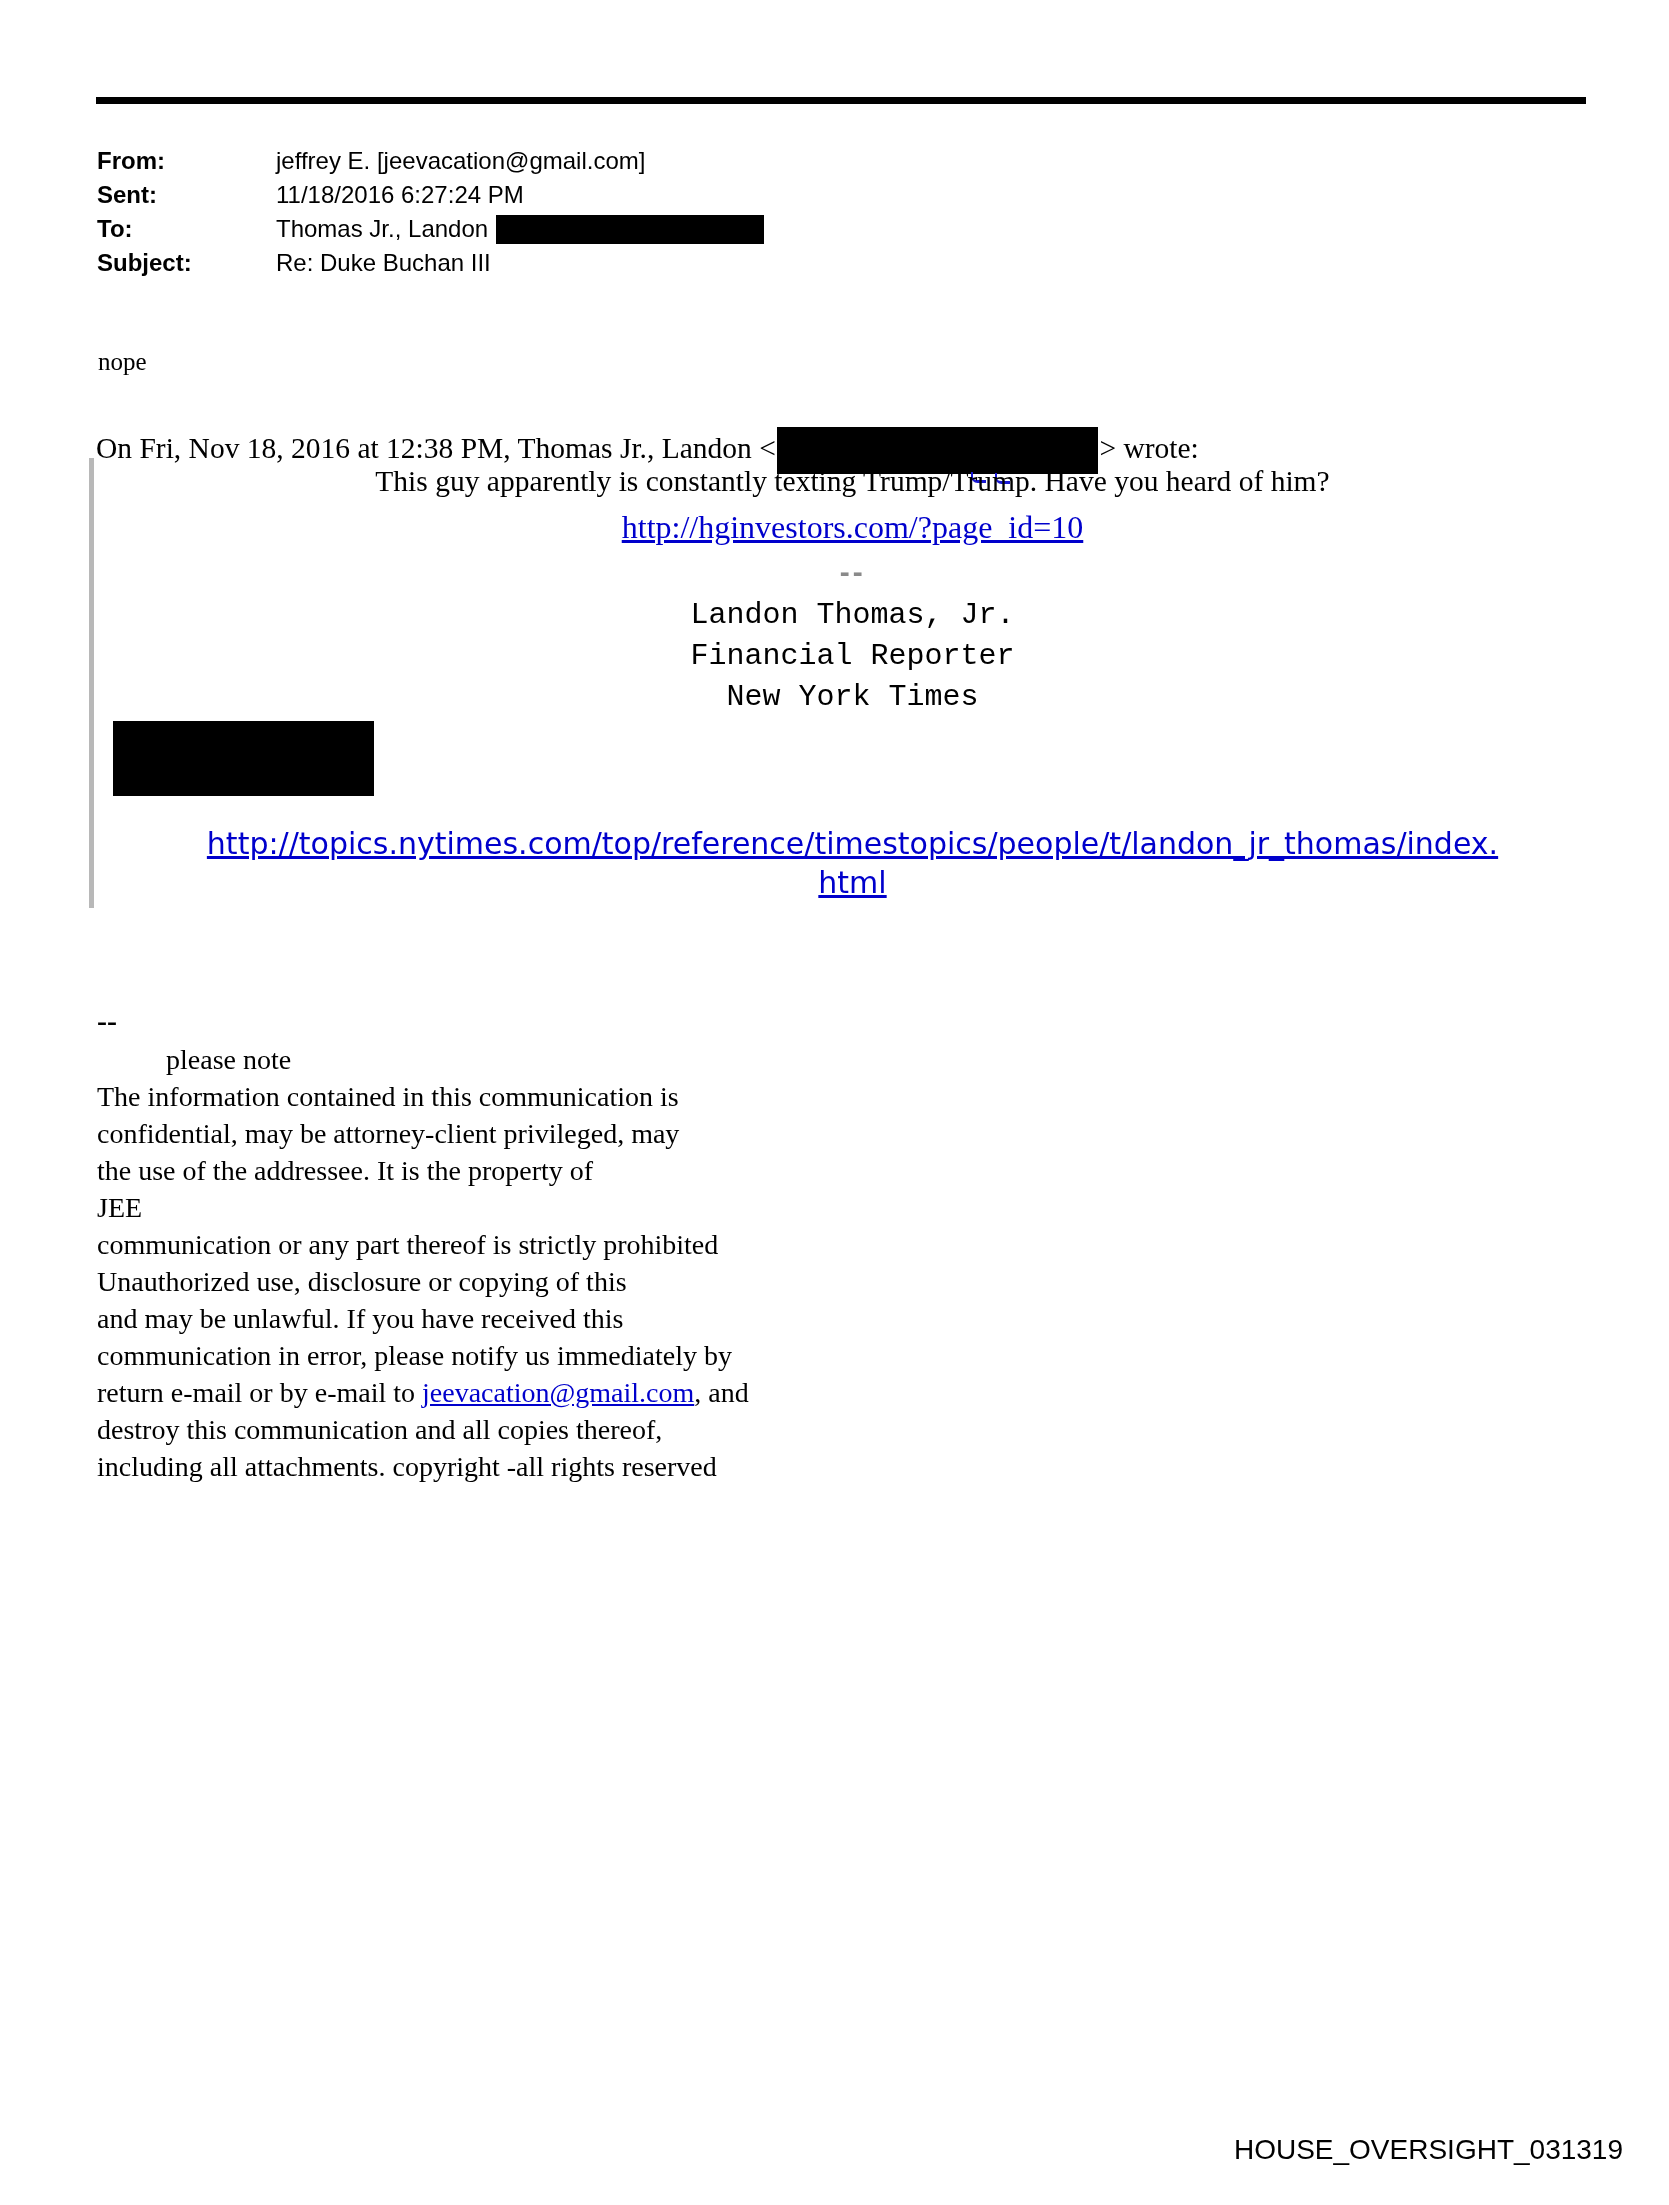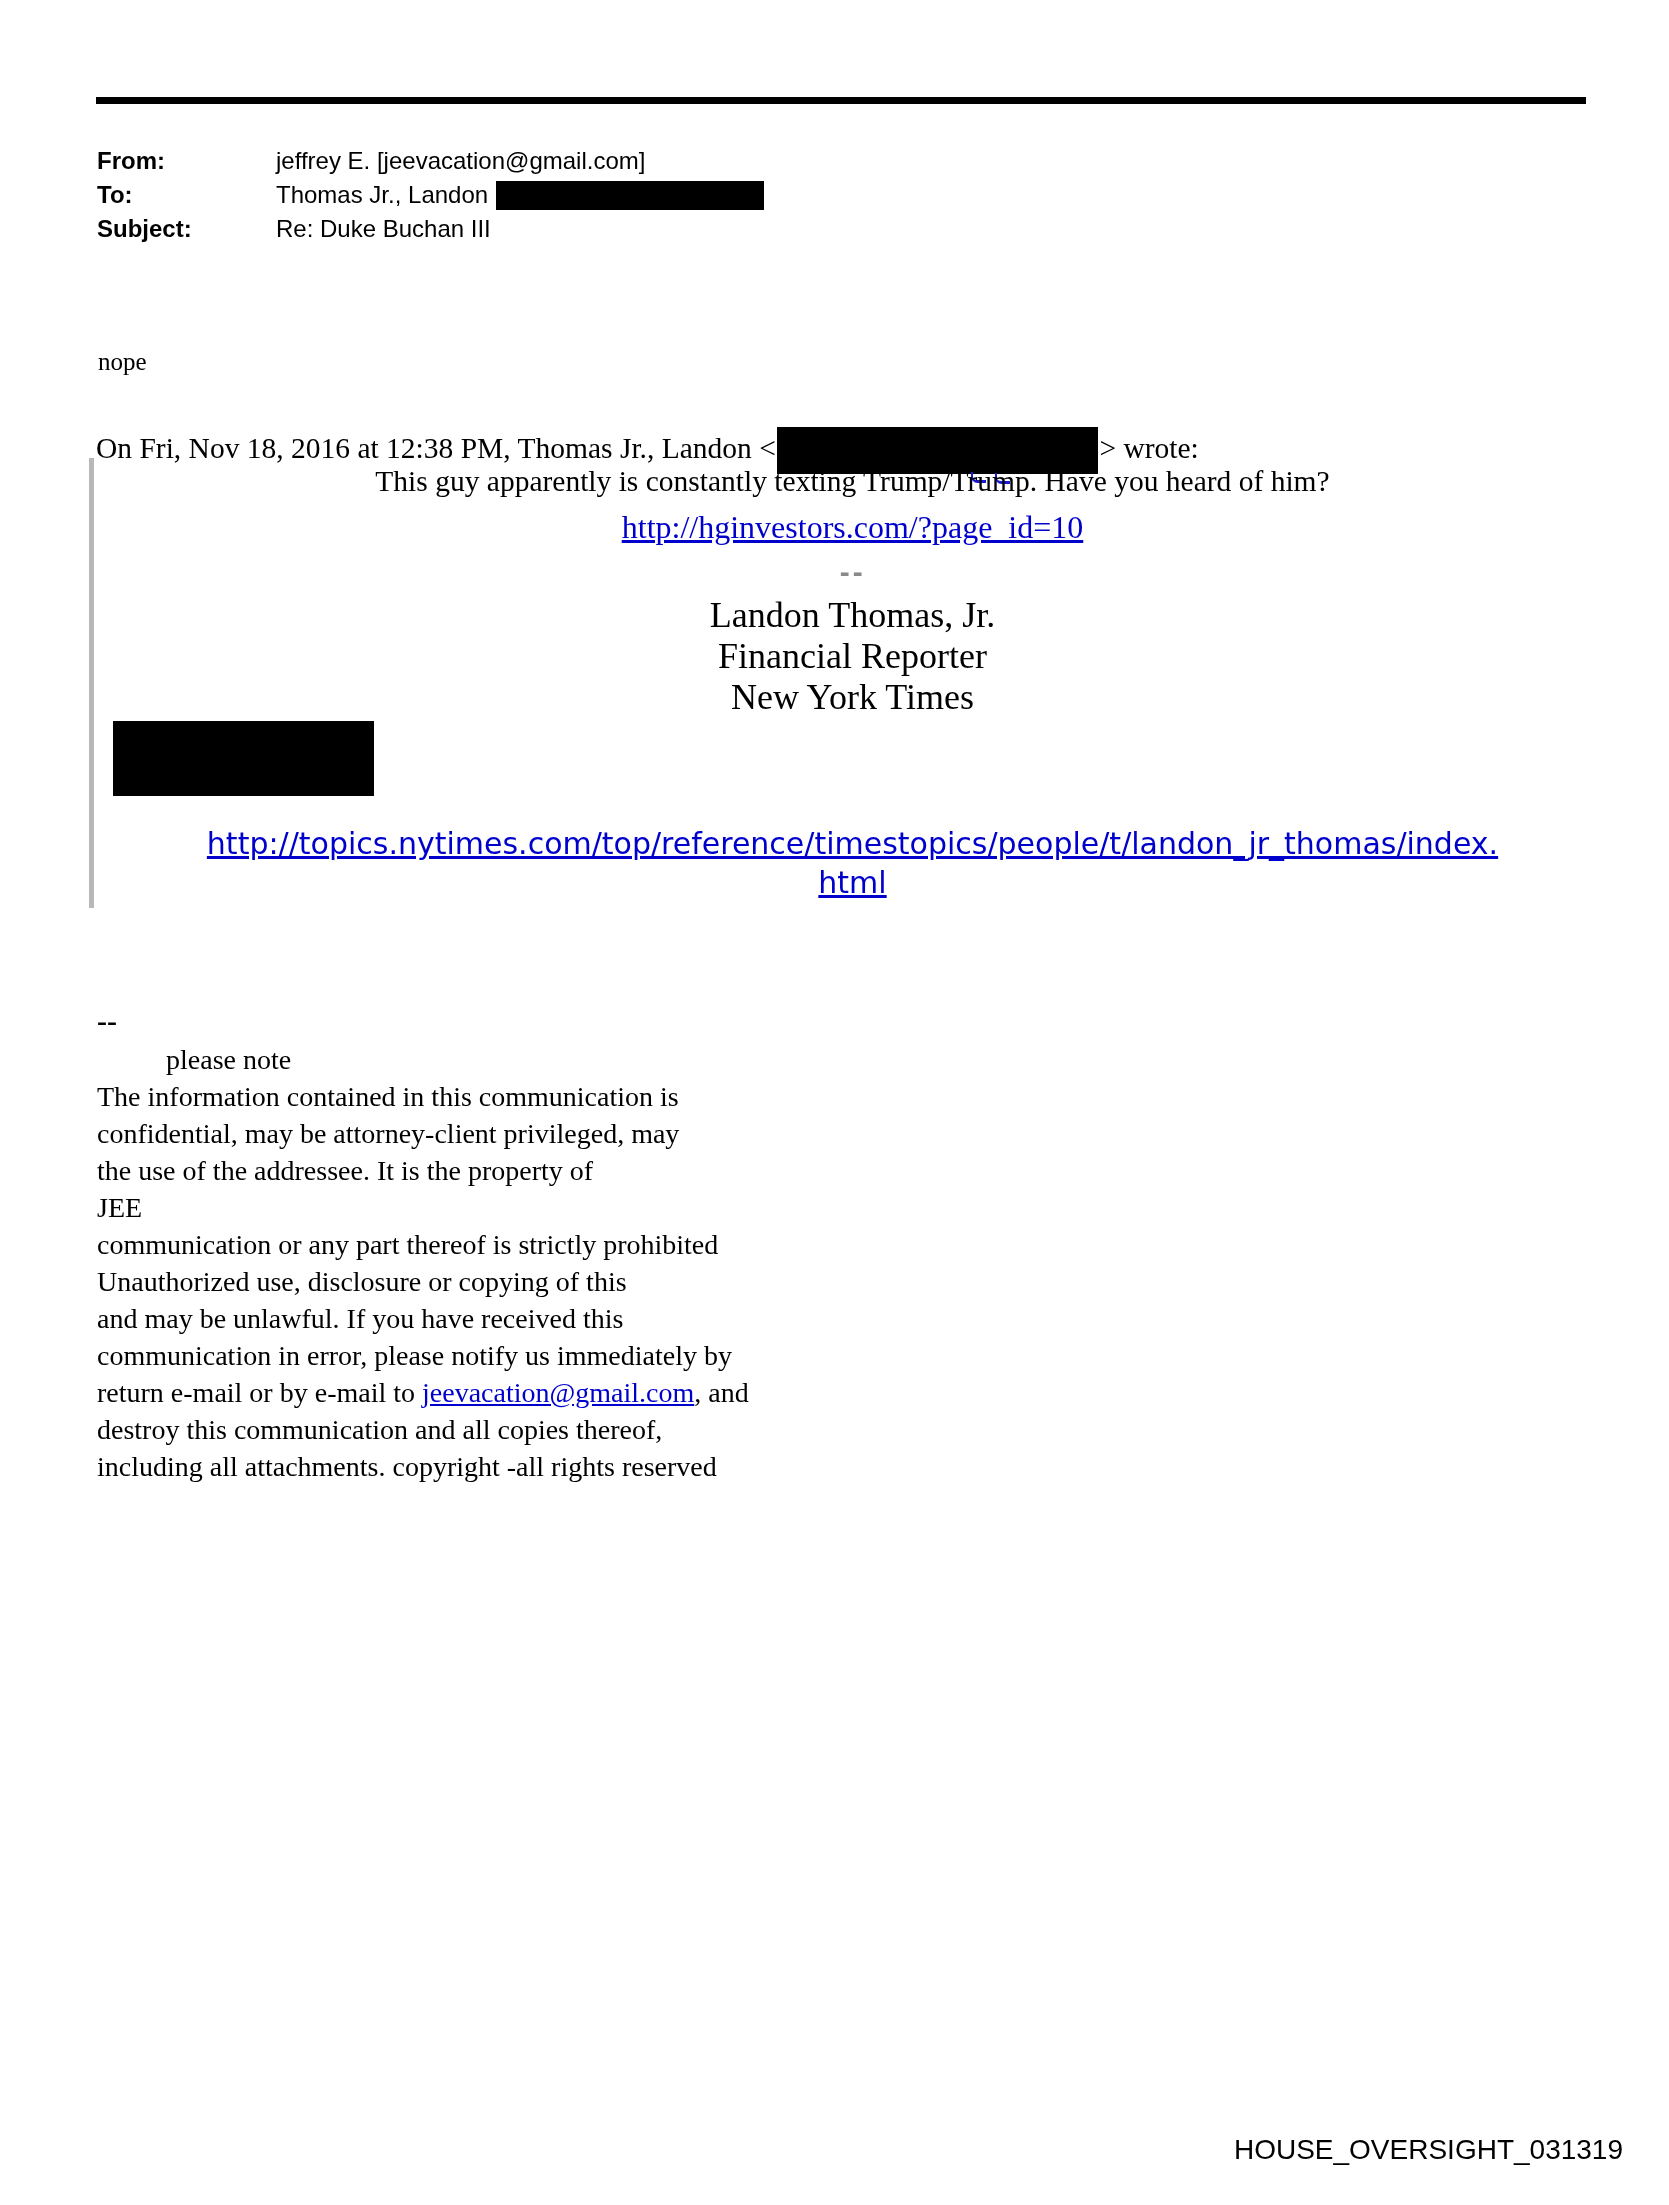--- a/index.html
+++ b/index.html
@@ -129,22 +129,22 @@
     margin-top: 14.4px;
     font-family: "DejaVu Sans", sans-serif;
     font-weight: bold;
     font-size: 25px;
     color: #8a8a8a;
     letter-spacing: 2.6px;
     line-height: 25px;
   }
   .signature {
     margin-top: 9.2px;
-    font-family: Liberation Serif, serif;
-    font-size: 36px;
+    font-family: Liberation Mono, monospace;
+    font-size: 30px;
     line-height: 41px;
   }
   .redaction-sig {
     display: block;
     width: 261px;
     height: 75px;
     margin-top: 3.9px;
   }
   .q-link2 {
     display: block;
@@ -196,20 +196,24 @@
 <body>
 
 <div class="page">
 
   <div class="top-rule"></div>
 
   <div class="header">
     <div class="hrow">
       <span class="hlabel">From:</span>
       <span class="hvalue">jeffrey E. [jeevacation@gmail.com]</span>
+    </div>
+    <div class="hrow">
+      <span class="hlabel">Sent:</span>
+      <span class="hvalue">11/18/2016 6:27:24 PM</span>
     </div>
     <div class="hrow">
       <span class="hlabel">To:</span>
       <span class="hvalue"><span>Thomas Jr., Landon</span><span class="redaction redaction-to"></span></span>
     </div>
     <div class="hrow">
       <span class="hlabel">Subject:</span>
       <span class="hvalue">Re: Duke Buchan III</span>
     </div>
   </div>

